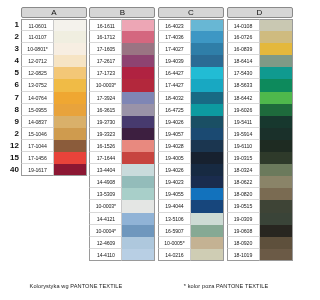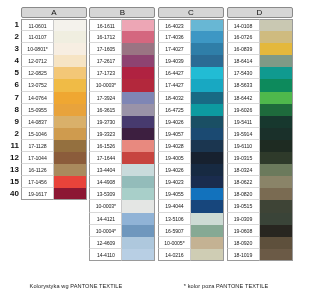--- a/index.html
+++ b/index.html
@@ -164,33 +164,23 @@
             <div class="rownum">9</div>
             <div class="code">14-0837</div>
             <div class="swatch" style="background: rgb(217, 176, 106);"></div>
           </div>
         <div class="row">
             <div class="rownum">2</div>
             <div class="code">15-1046</div>
             <div class="swatch" style="background: rgb(207, 155, 78);"></div>
           </div>
         <div class="row">
-            <div class="rownum">11</div>
-            <div class="code">17-1128</div>
-            <div class="swatch" style="background: rgb(148, 112, 63);"></div>
-          </div>
-        <div class="row">
             <div class="rownum">12</div>
             <div class="code">17-1044</div>
             <div class="swatch" style="background: rgb(139, 92, 59);"></div>
-          </div>
-        <div class="row">
-            <div class="rownum">13</div>
-            <div class="code">16-1126</div>
-            <div class="swatch" style="background: rgb(169, 138, 93);"></div>
           </div>
         <div class="row">
             <div class="rownum">15</div>
             <div class="code">17-1456</div>
             <div class="swatch" style="background: rgb(232, 67, 58);"></div>
           </div>
         <div class="row">
             <div class="rownum">40</div>
             <div class="code">19-1617</div>
             <div class="swatch" style="background: rgb(140, 23, 51);"></div>

